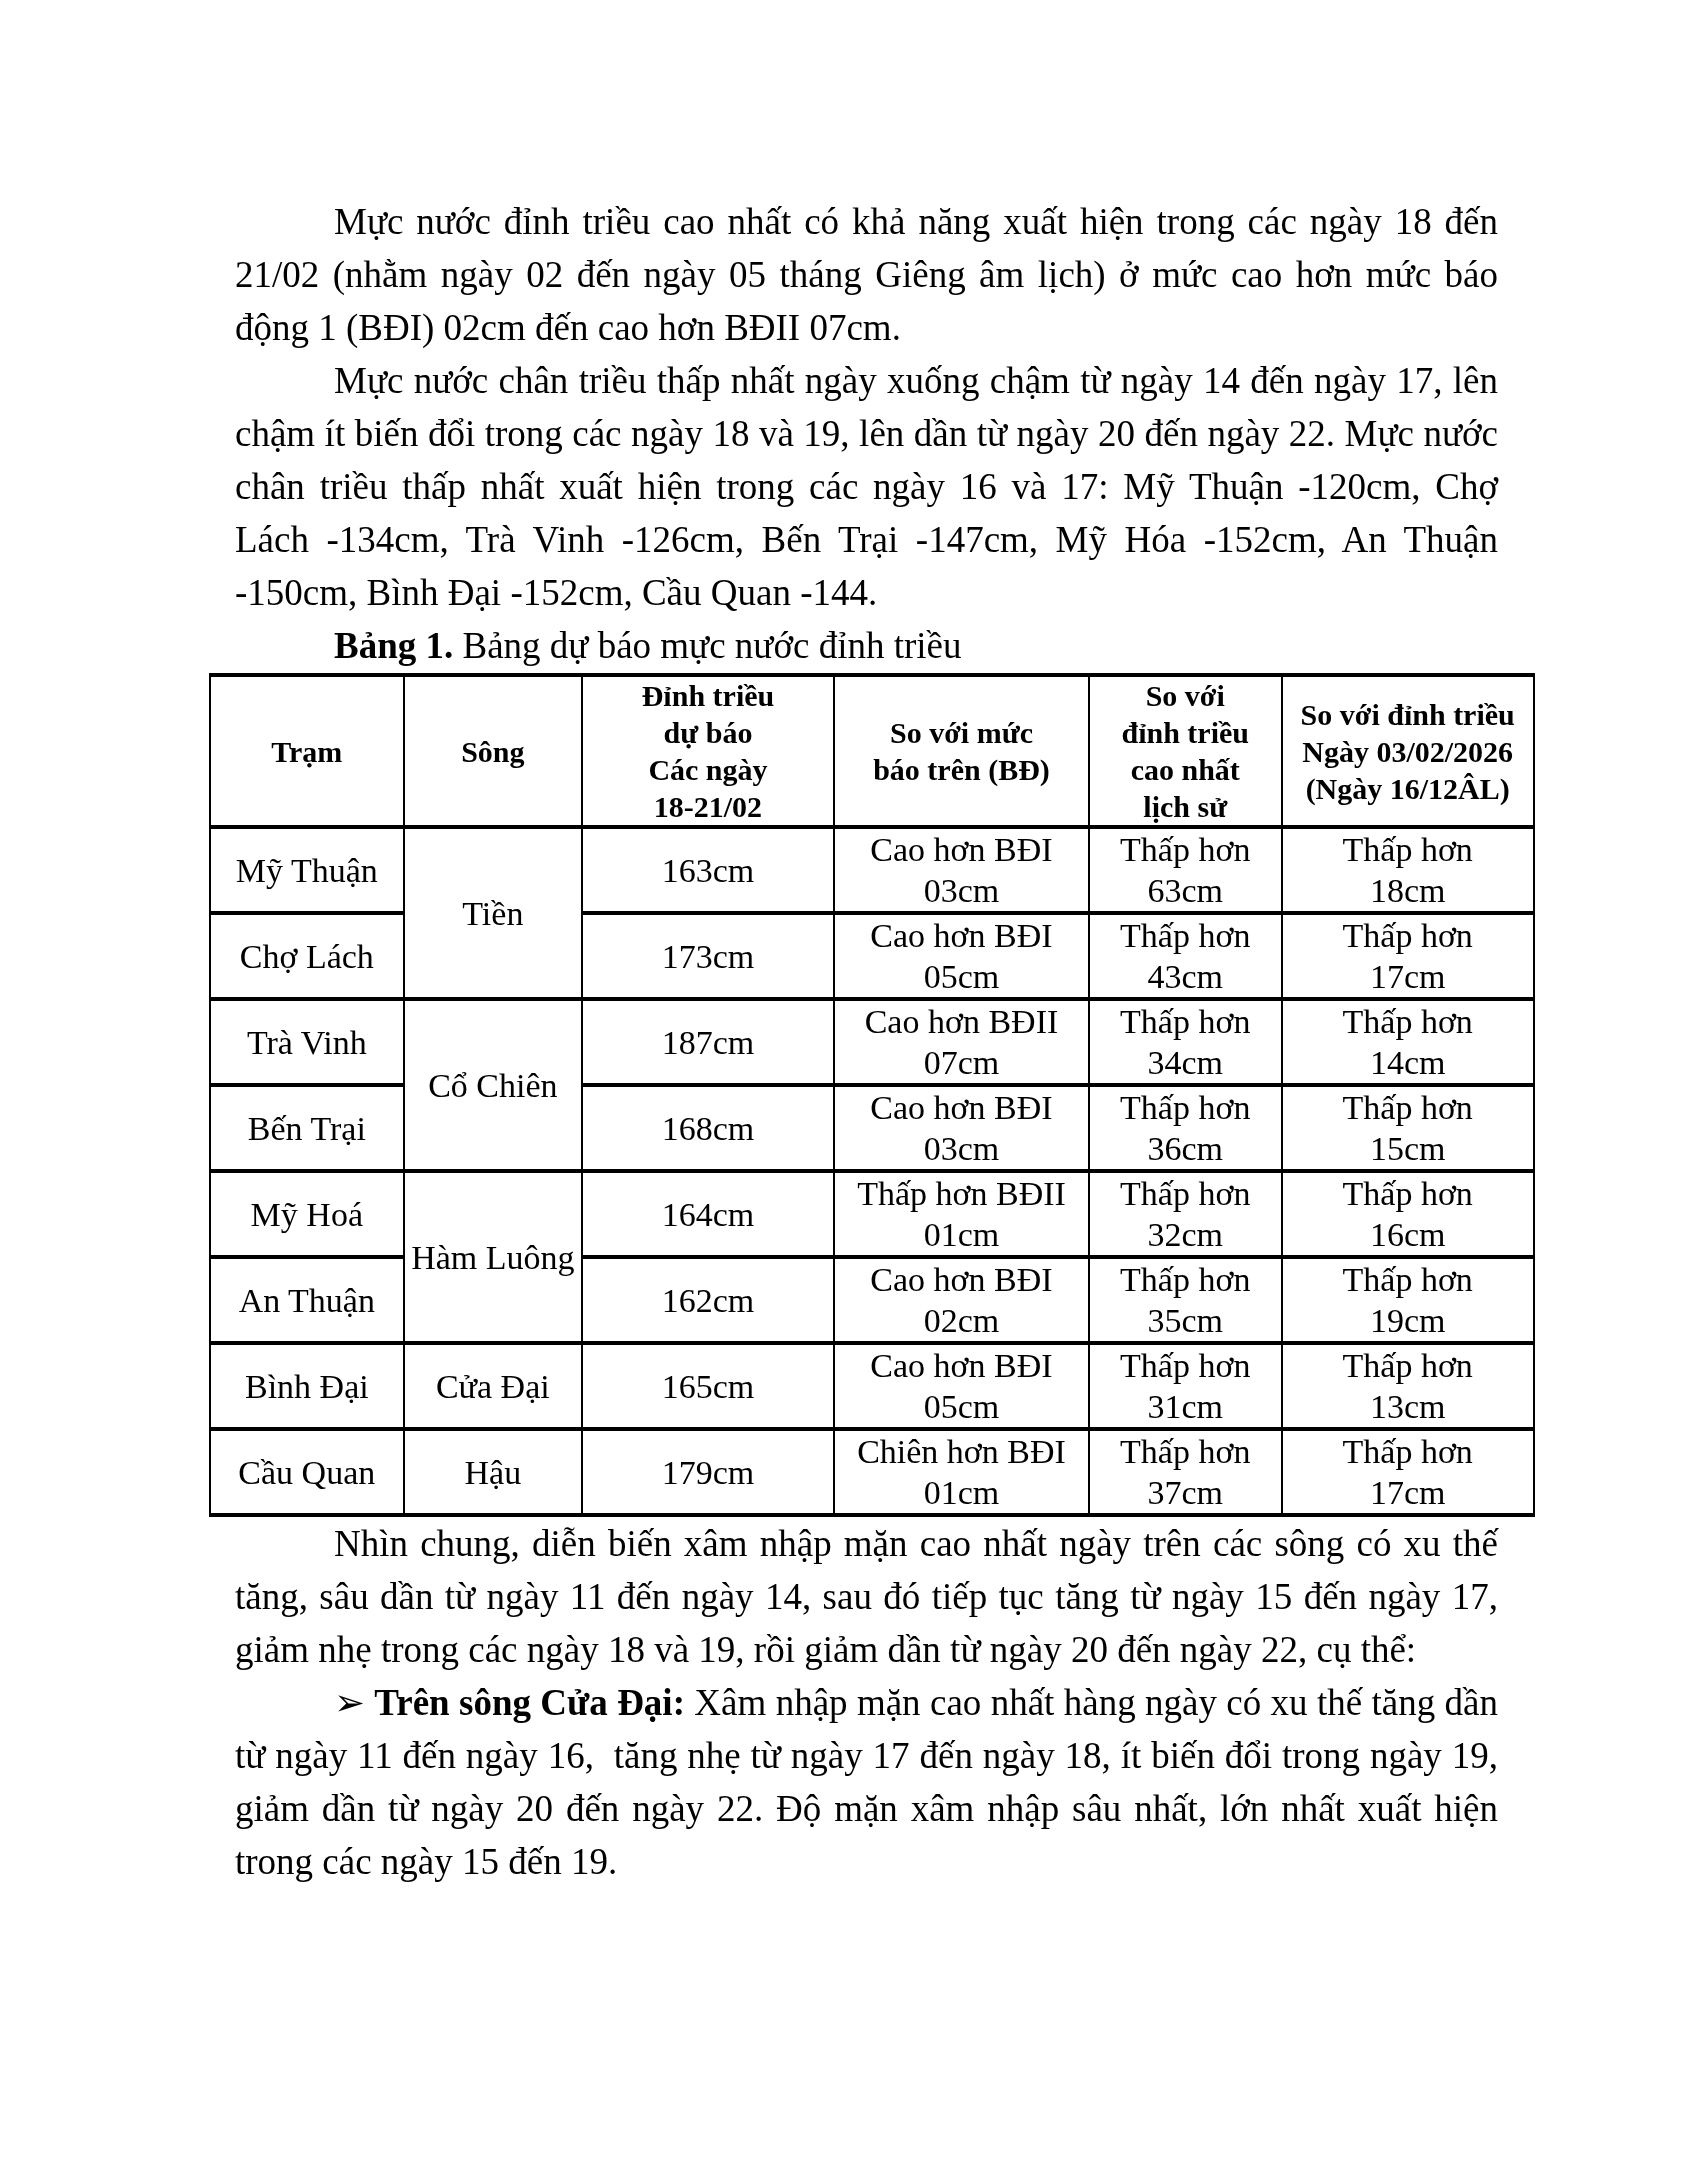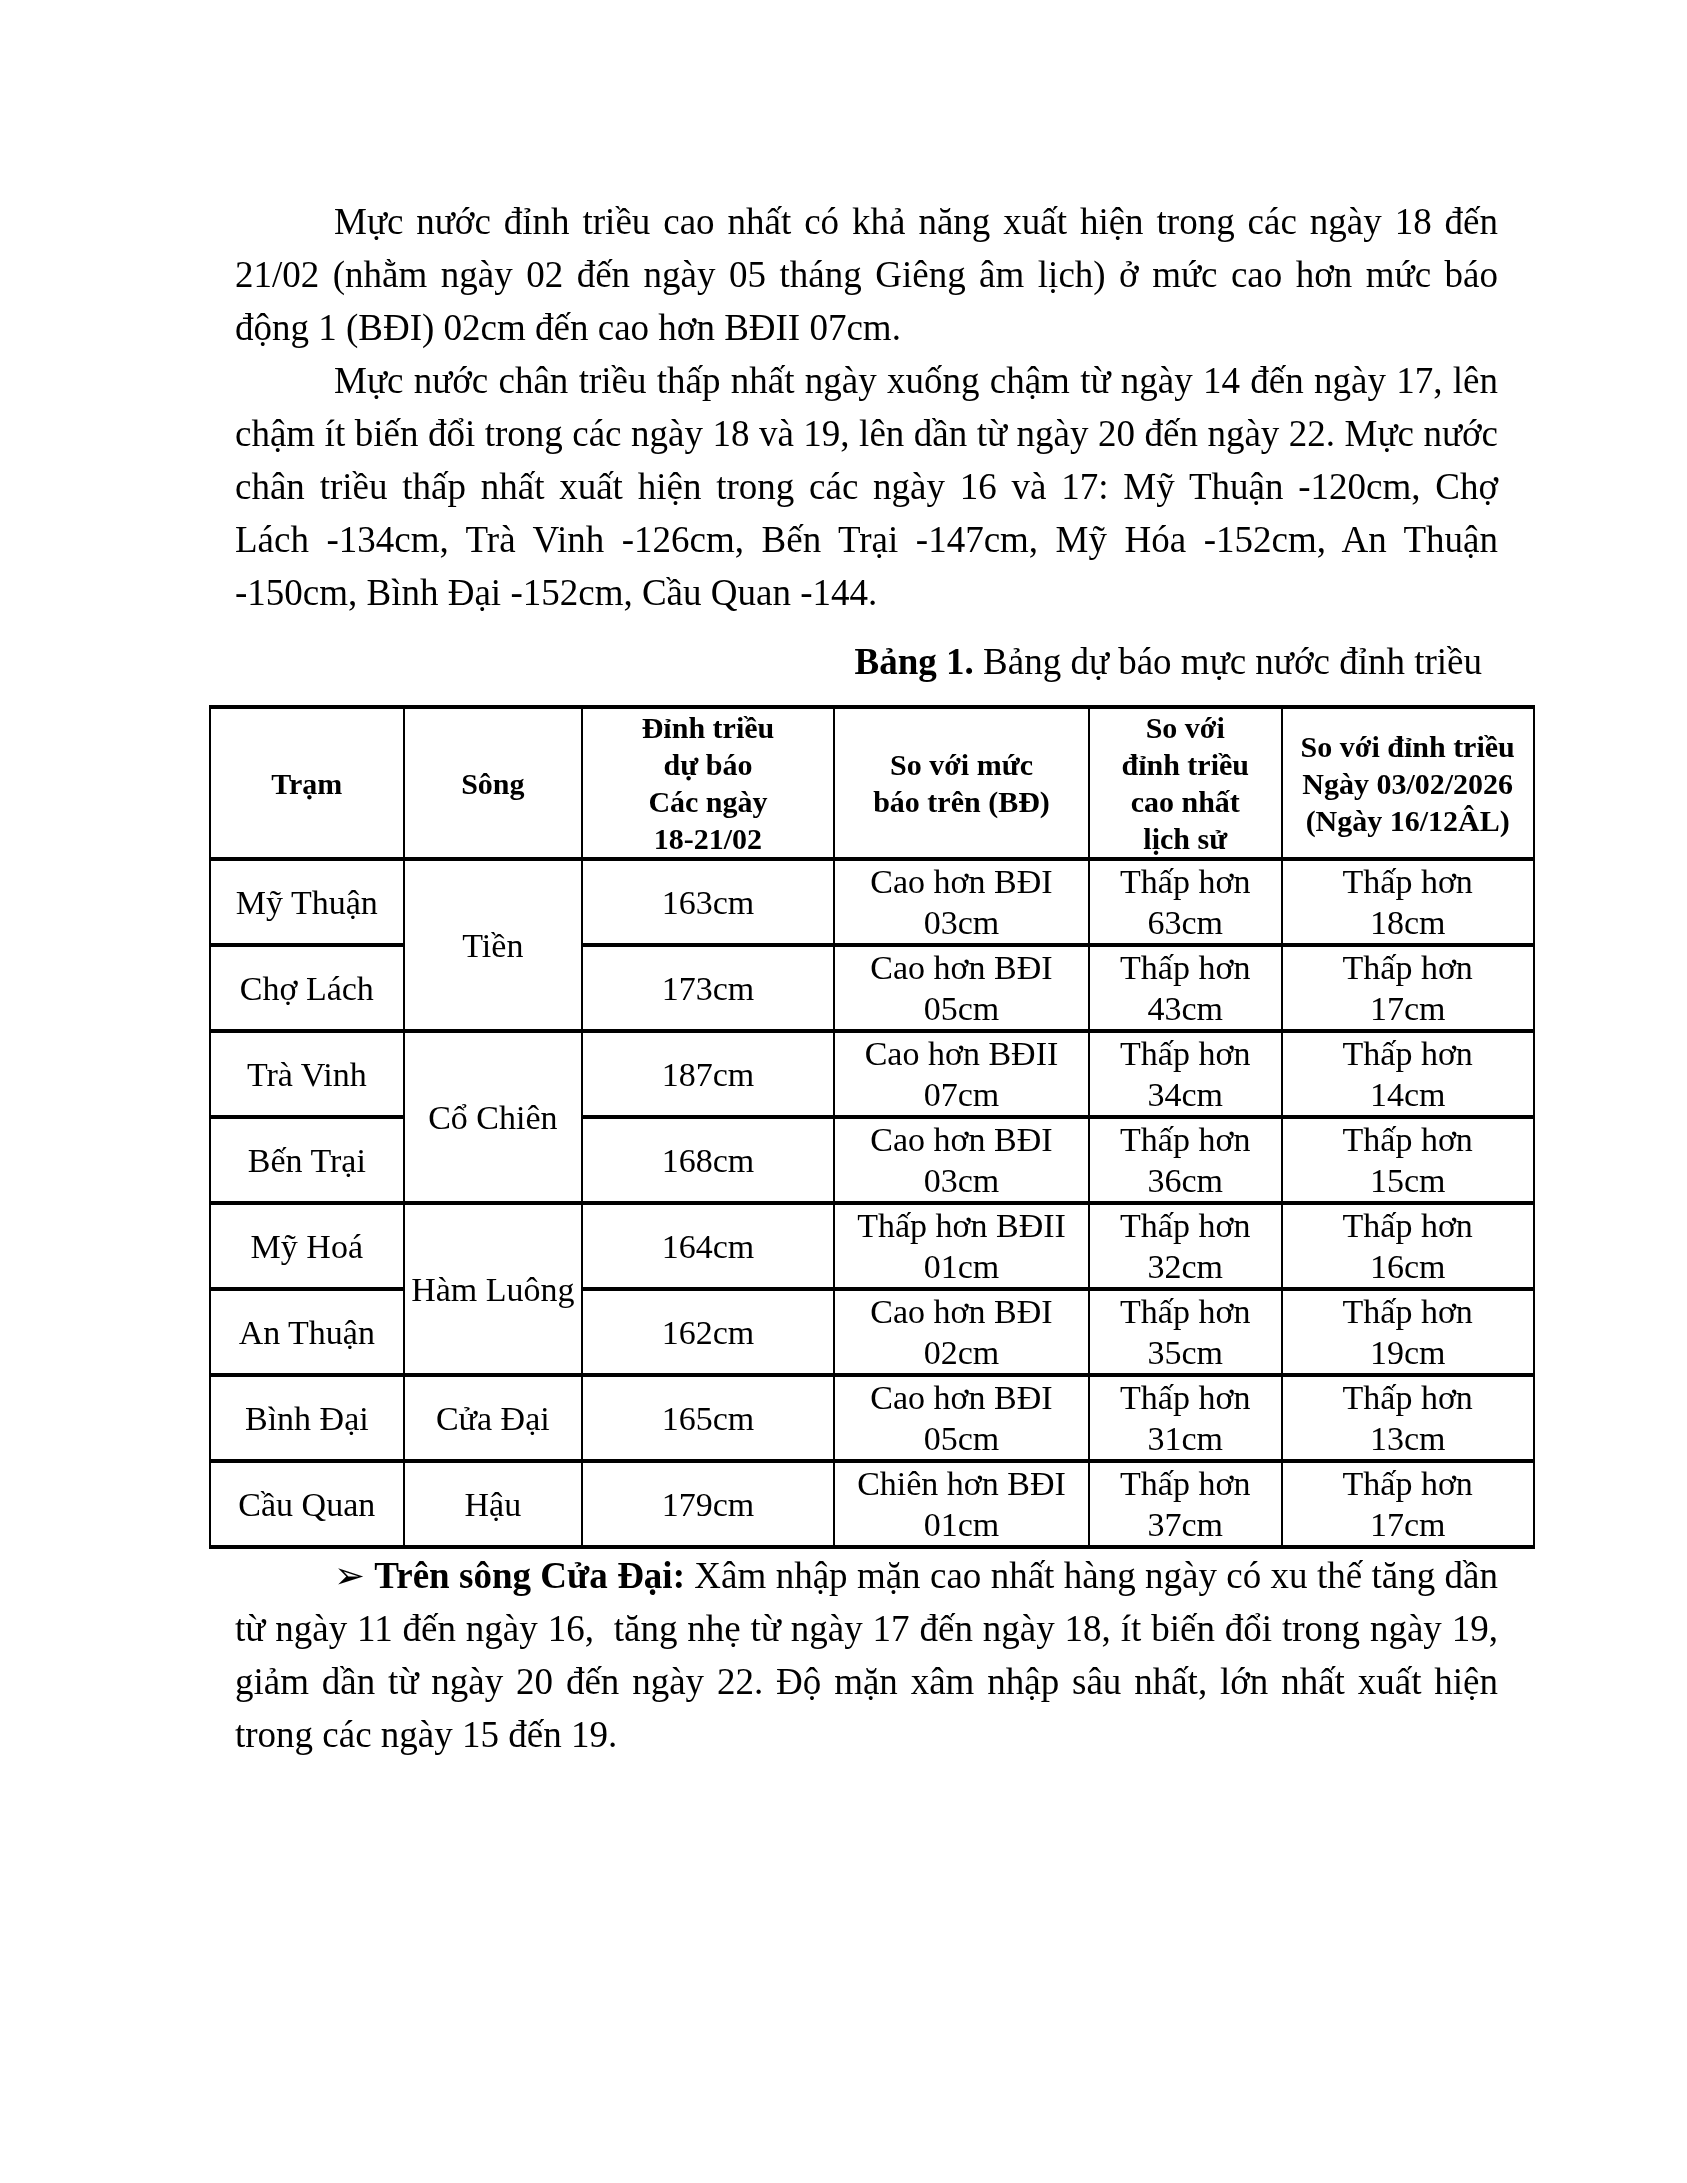--- a/index.html
+++ b/index.html
@@ -22,24 +22,24 @@
     text-indent: 99px;
   }
   p.heading {
     margin: 9.3px 0 0 0;
     font-size: 37px;
     line-height: 53px;
     font-weight: bold;
     text-indent: 99px;
   }
   .caption {
-    margin: 16px;
+    margin: 0;
     font-size: 37px;
     line-height: 54px;
-    text-align: right;
+    text-align: left;
     text-indent: 99px;
     white-space: nowrap;
   }
   table.tide {
     border-collapse: collapse;
     table-layout: fixed;
     width: 1326px;
     margin-left: -26.5px;
   }
   table.tide th, table.tide td {
@@ -171,18 +171,19 @@
         <td>Hậu</td>
         <td>179cm</td>
         <td><span>Chiên hơn BĐI</span><br><span>01cm</span></td>
         <td><span>Thấp hơn</span><br><span>37cm</span></td>
         <td><span>Thấp hơn</span><br><span>17cm</span></td>
       </tr>
     </tbody>
   </table>
 
 
+  <p class="body">Nhìn chung, diễn biến xâm nhập mặn cao nhất ngày trên các sông có xu thế tăng, sâu dần từ ngày 11 đến ngày 14, sau đó tiếp tục tăng từ ngày 15 đến ngày 17, giảm nhẹ trong các ngày 18 và 19, rồi giảm dần từ ngày 20 đến ngày 22, cụ thể:</p>
 
   <p class="body"><span class="marker">➢</span><b class="lead">Trên sông Cửa Đại:</b><span> Xâm nhập mặn cao nhất hàng ngày có xu thế tăng dần từ ngày 11 đến ngày 16,&nbsp; tăng nhẹ từ ngày 17 đến ngày 18, ít biến đổi trong ngày 19, giảm dần từ ngày 20 đến ngày 22. Độ mặn xâm nhập sâu nhất, lớn nhất xuất hiện trong các ngày 15 đến 19.</span></p>
 
 
 </div>
 
 
 </body></html>

